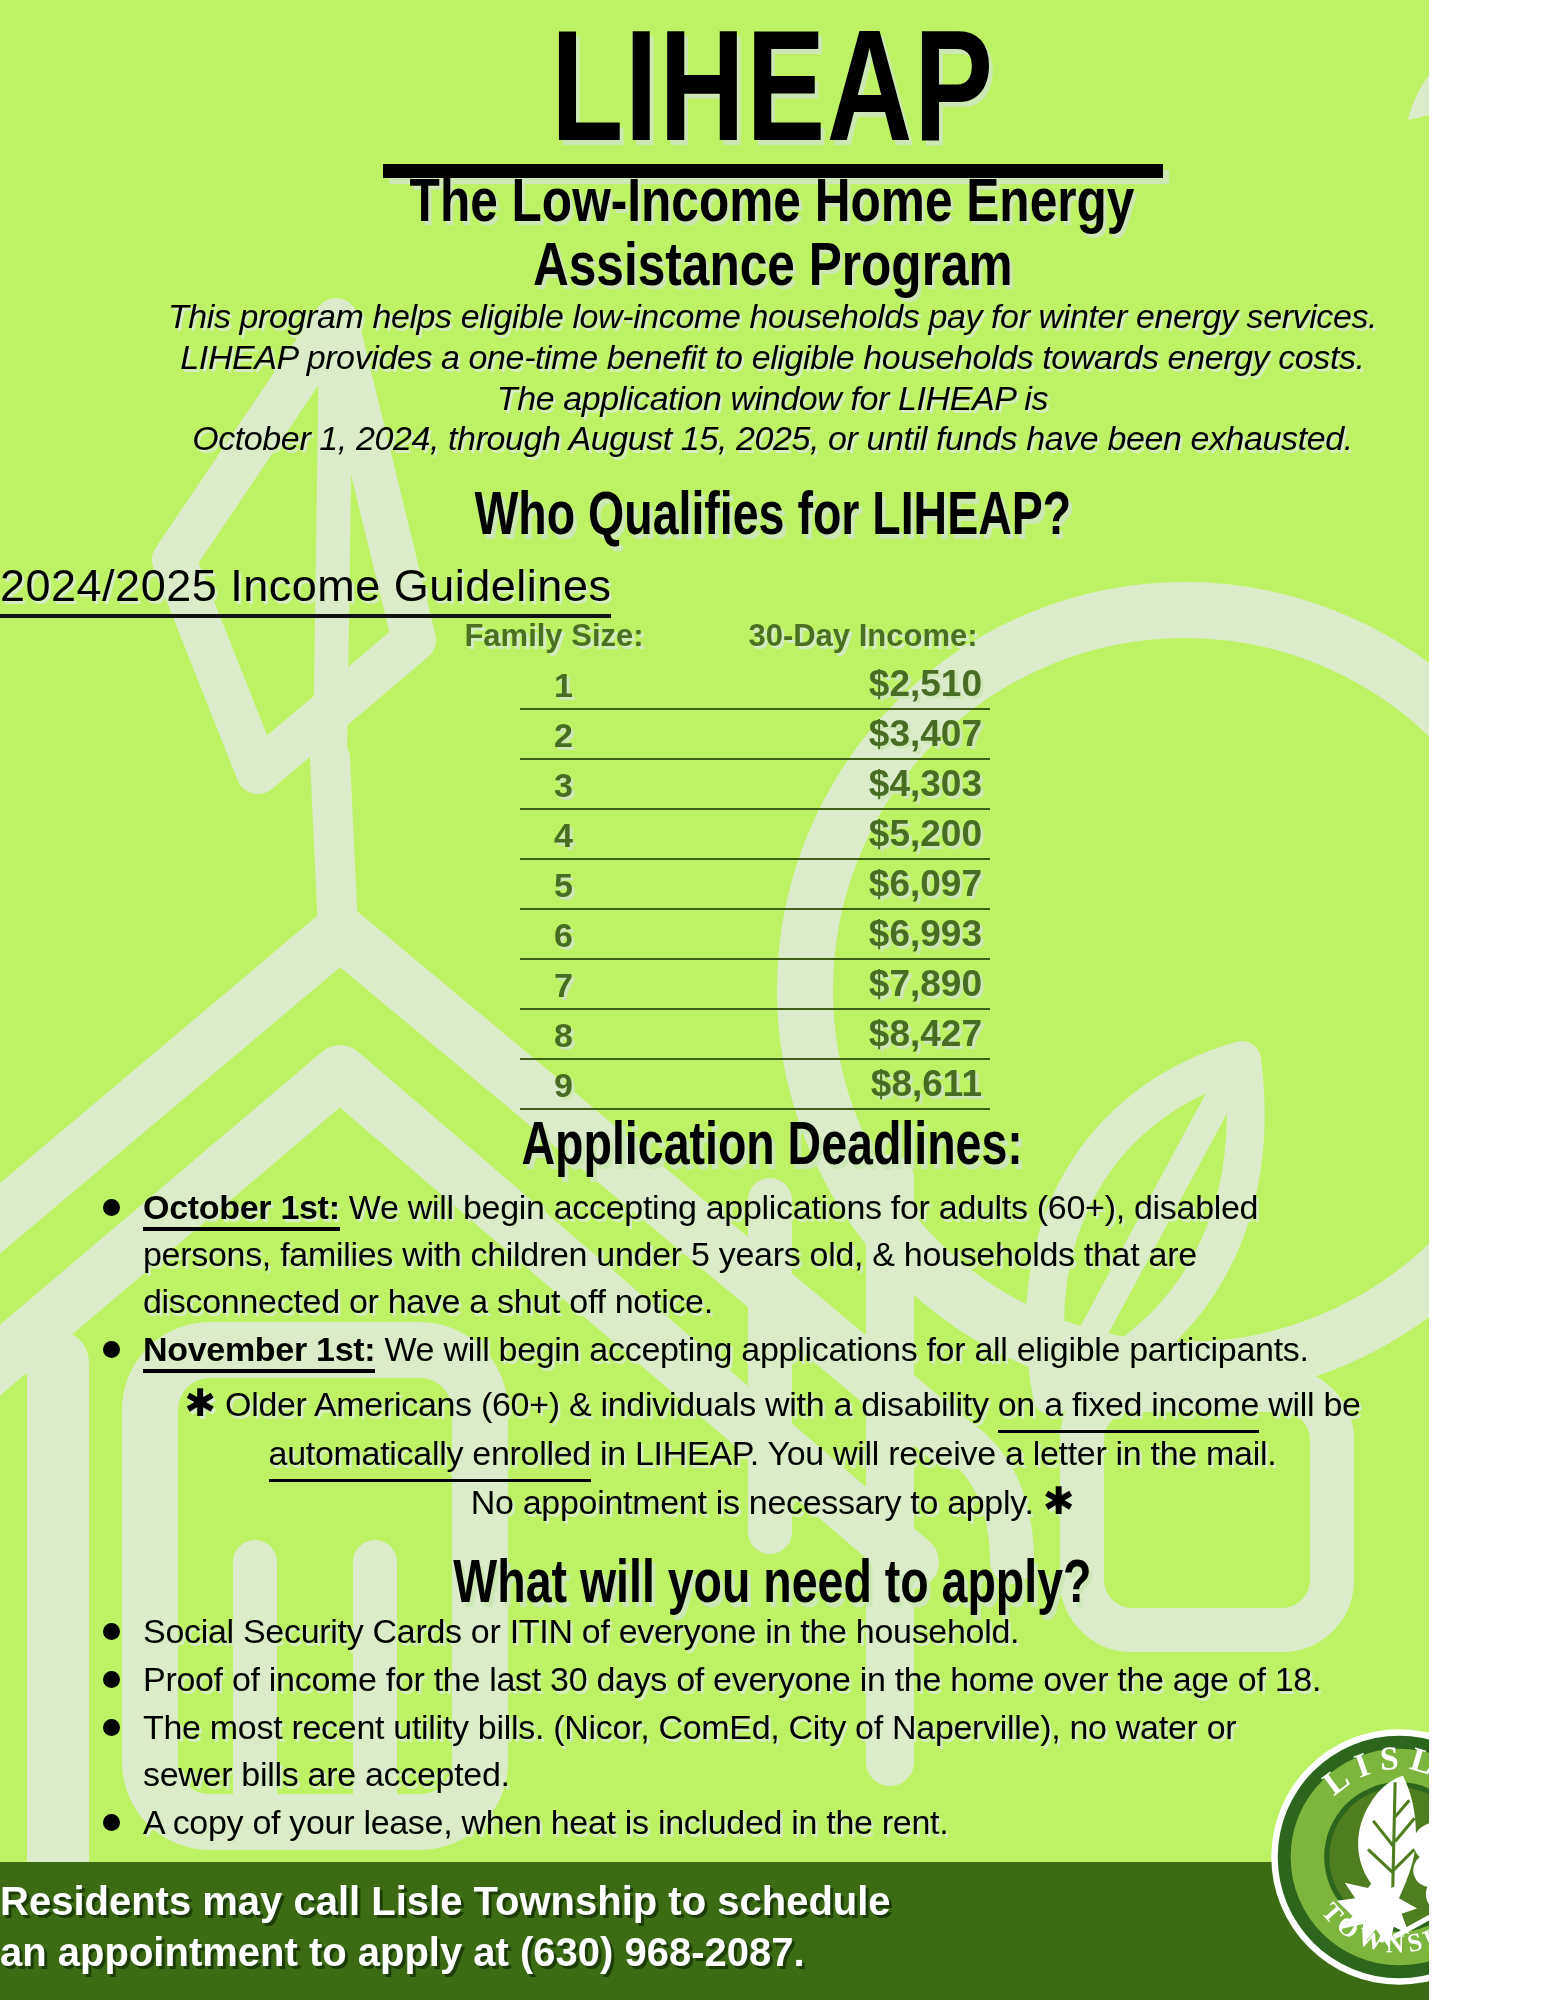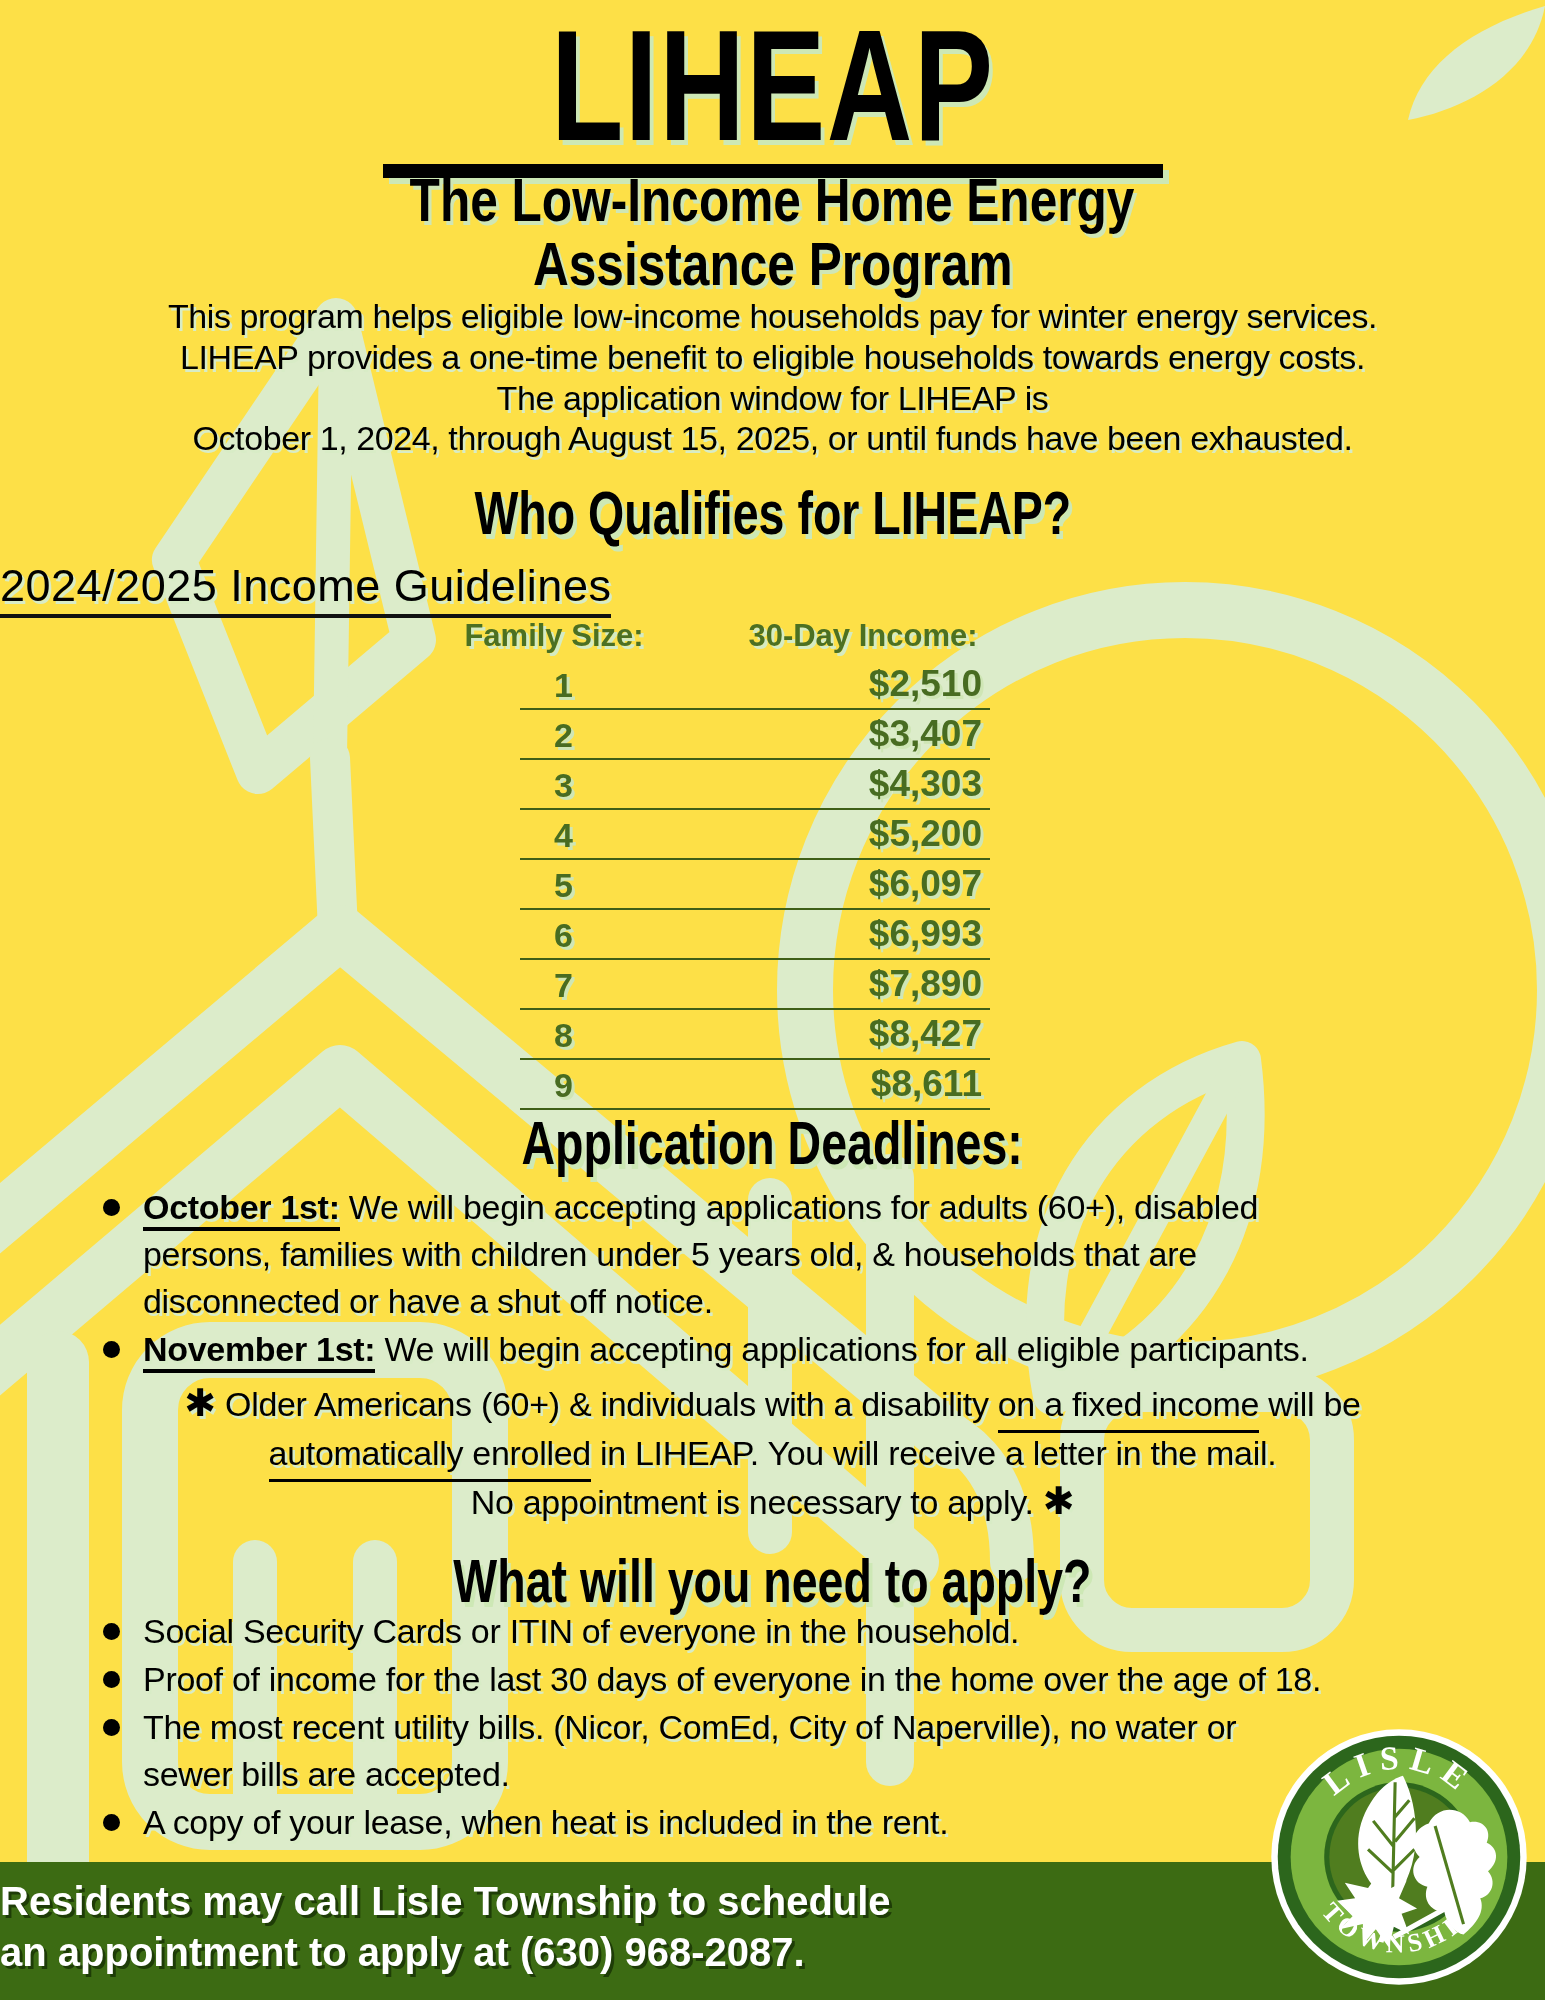--- a/index.html
+++ b/index.html
@@ -1,38 +1,38 @@
 <!DOCTYPE html>
 <html><head>
 <meta charset="utf-8">
 <style>
   html,body { margin:0; padding:0; background:#ffffff; }
   .page {
-    position:relative; width:1545px; height:2000px; overflow:hidden;
-    background:#fde047; font-family:"Liberation Sans", sans-serif; color:#000;
+    position:relative; width:1429px; height:2000px; overflow:hidden;
+    background:#bef264; font-family:"Liberation Sans", sans-serif; color:#000;
   }
   .wm { position:absolute; left:0; top:0; z-index:0; }
   .content { position:absolute; left:0; top:0; width:1545px; height:2000px; z-index:1; }
   .sx { display:inline-block; transform-origin:50% 50%; white-space:nowrap; }
   .sx75 { transform:scaleX(.75); }
   .sx80 { transform:scaleX(.80); }
 
   .shadow-lg { text-shadow:5px 5px 0 #cde8b5; }
   .shadow-md { text-shadow:4px 4px 0 #cfe6b5; }
   .shadow-sm { text-shadow:2.5px 2.5px 0 #d8ecc6; }
 
   .title-wrap { position:absolute; top:6px; left:0; width:100%; text-align:center; }
   .title { font-size:158px; font-weight:bold; line-height:1; letter-spacing:2px; }
   .title-underline { width:780px; height:14px; background:#000; margin:0 auto; box-shadow:6px 6px 0 #cde8b5; }
 
   .subtitle-wrap { position:absolute; top:168px; left:0; width:100%; text-align:center;
     font-size:62px; font-weight:bold; line-height:1.04; }
 
   .intro { position:absolute; top:296px; left:0; width:100%; text-align:center;
-    font-size:34px; line-height:1.2; letter-spacing:-0.4px; }
+    font-size:34px; line-height:1.2; letter-spacing:-0.4px;font-style:italic; }
   .intro .line { display:block; }
 
   .h2 { position:absolute; left:0; width:100%; text-align:center;
     font-size:62px; font-weight:bold; line-height:1; }
   .qualify-h { top:482px; }
   .deadlines-h { top:1112px; }
   .apply-h { top:1550px; }
 
   .guidelines { position:absolute; top:560px; left:0; width:100%; text-align:left;
     font-size:45px; letter-spacing:0.5px; }

